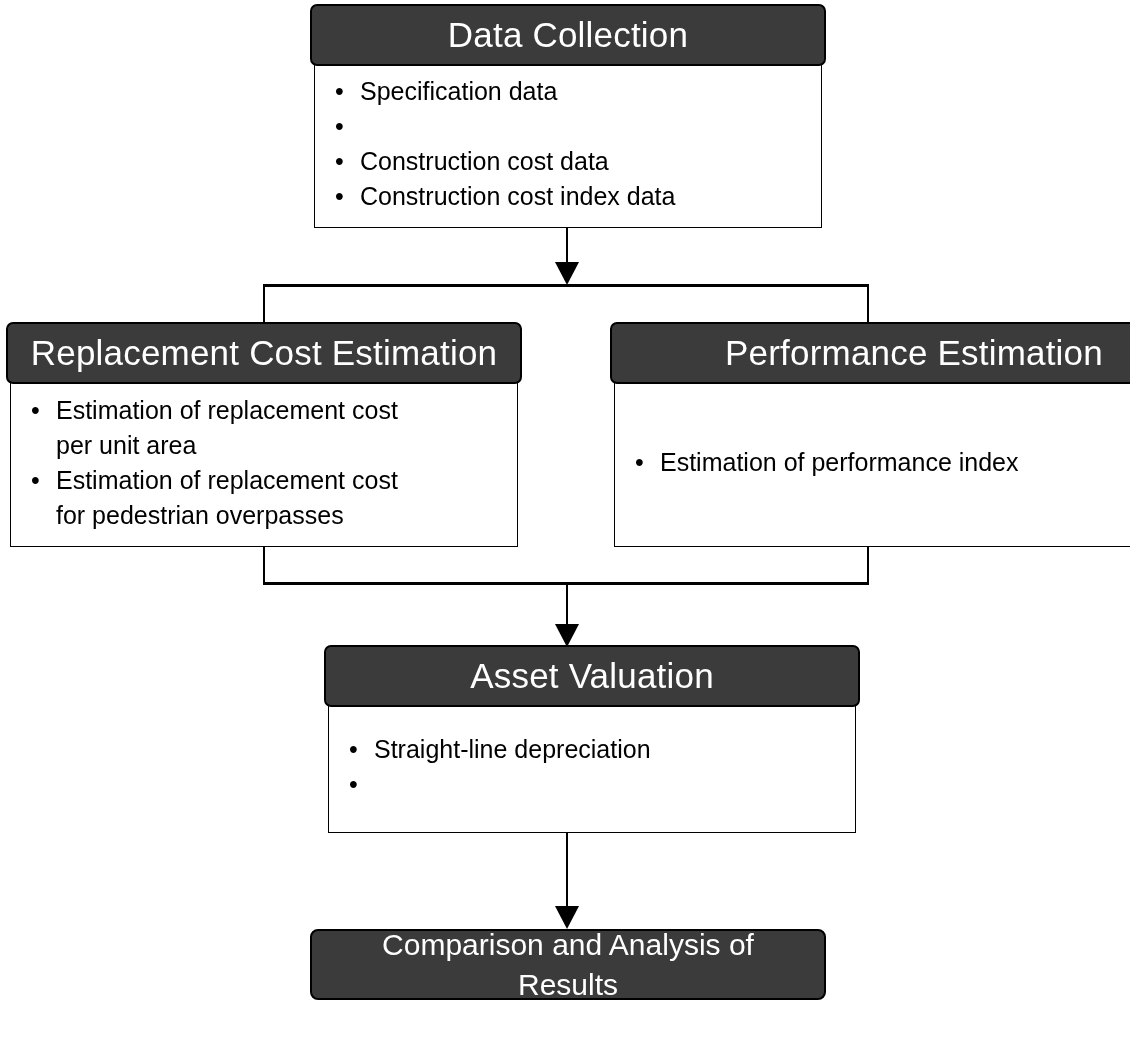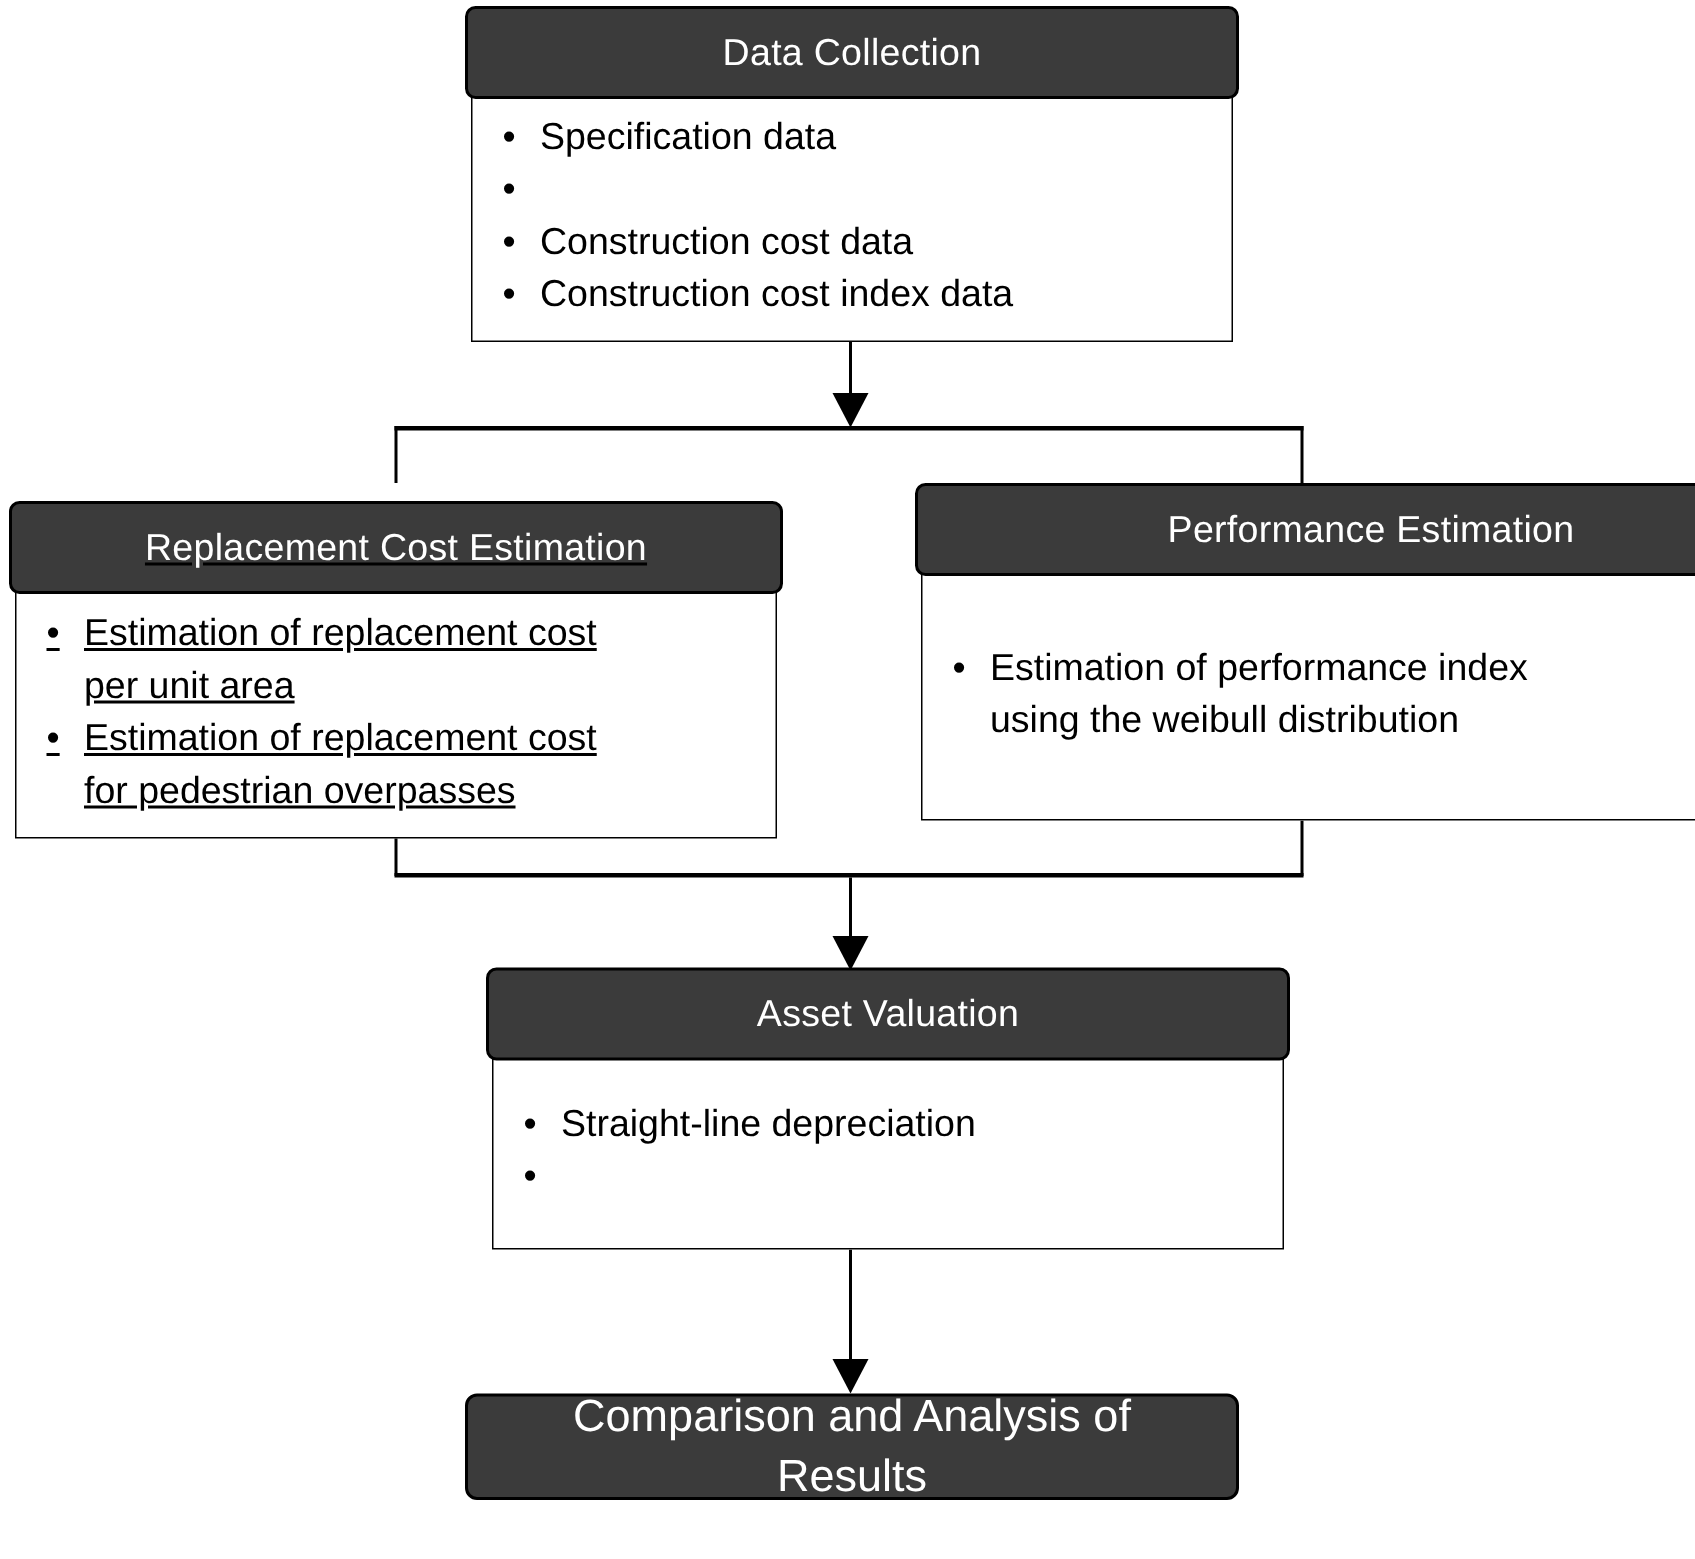--- a/index.html
+++ b/index.html
@@ -27,21 +27,21 @@
   .flow-box { position: absolute; }
   .box-header {
     position: relative;
     z-index: 3;
     margin: 0 -4px;
     background: var(--header_bg);
     color: var(--header_text);
     border: 2px solid var(--line);
     border-radius: 7px;
     text-align: center;
-    font-size: 25px;
+    font-size: 35px;
     line-height: 34px;
     padding: 12px 6px;
     letter-spacing: 0.2px;
   }
   .box-body {
     position: relative;
     z-index: 1;
     margin-top: -6px;
     background: var(--body_bg);
     border: 1px solid var(--line);
@@ -59,21 +59,21 @@
   .bullet-glyph {
     flex: none;
     width: 25px;
     text-align: left;
   }
   .bullet-text .line { display: block; }
 
   
   #box-data        { left: 314px; top: 4px;   width: 508px; }
   #box-data .box-body        { height: 168px; }
-  #box-replacement { left: 10px;  top: 334px; width: 508px; text-decoration: underline; }
+  #box-replacement { left: 10px;  top: 322px; width: 508px; }
   #box-replacement .box-body { height: 169px; }
   #box-performance { left: 614px; top: 322px; width: 600px; }
   #box-performance .box-body { height: 169px; }
   #box-asset       { left: 328px; top: 645px; width: 528px; }
   #box-asset .box-body       { height: 132px; }
 
   .terminal-box {
     position: absolute;
     left: 310px; top: 929px;
     width: 516px; height: 71px;
@@ -172,21 +172,20 @@
   </div>
 
   <div class="flow-box" id="box-performance">
     <div class="box-header">Performance Estimation</div>
     <div class="box-body">
       <ul class="bullet-list">
         <li class="bullet-item">
           <span class="bullet-glyph">•</span>
           <span class="bullet-text">
             <span class="line">Estimation of performance index</span>
-            <span class="line">using the weibull distribution</span>
           </span>
         </li>
       </ul>
     </div>
   </div>
 
   <div class="v-line" style="left:263px; top:547px; height:37px;"></div>
   <div class="v-line" style="left:867px; top:547px; height:37px;"></div>
   <div class="h-line" style="left:263px; top:582px; width:606px;"></div>
   <div class="v-line" style="left:566px; top:585px; height:42px;"></div>

